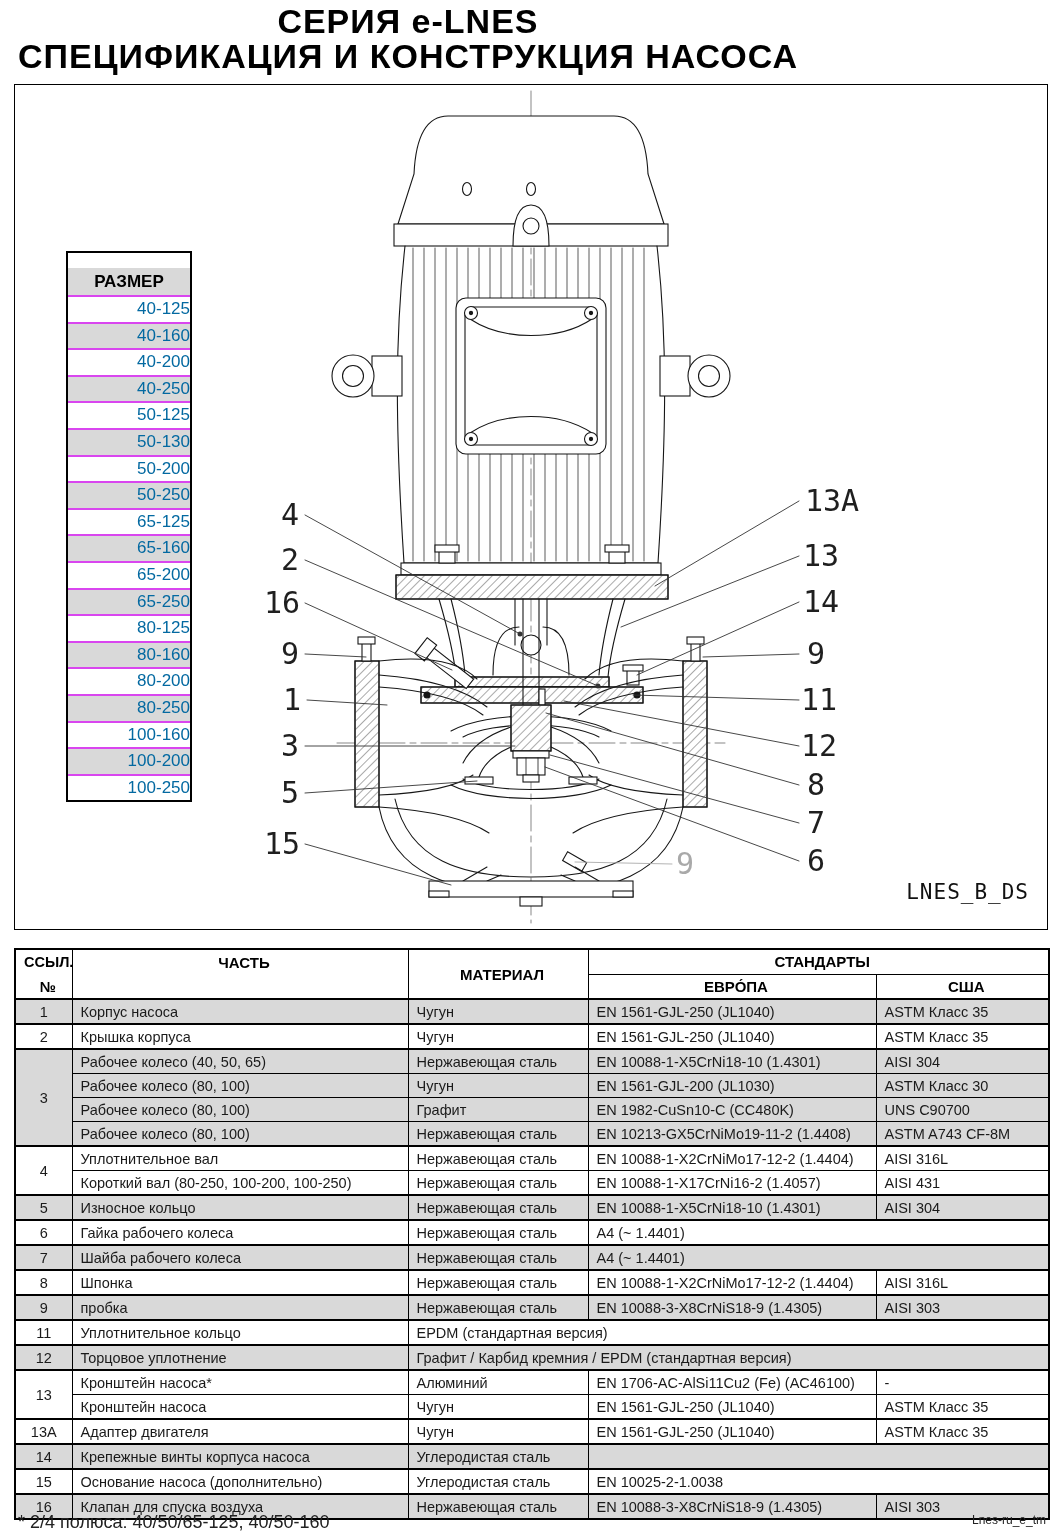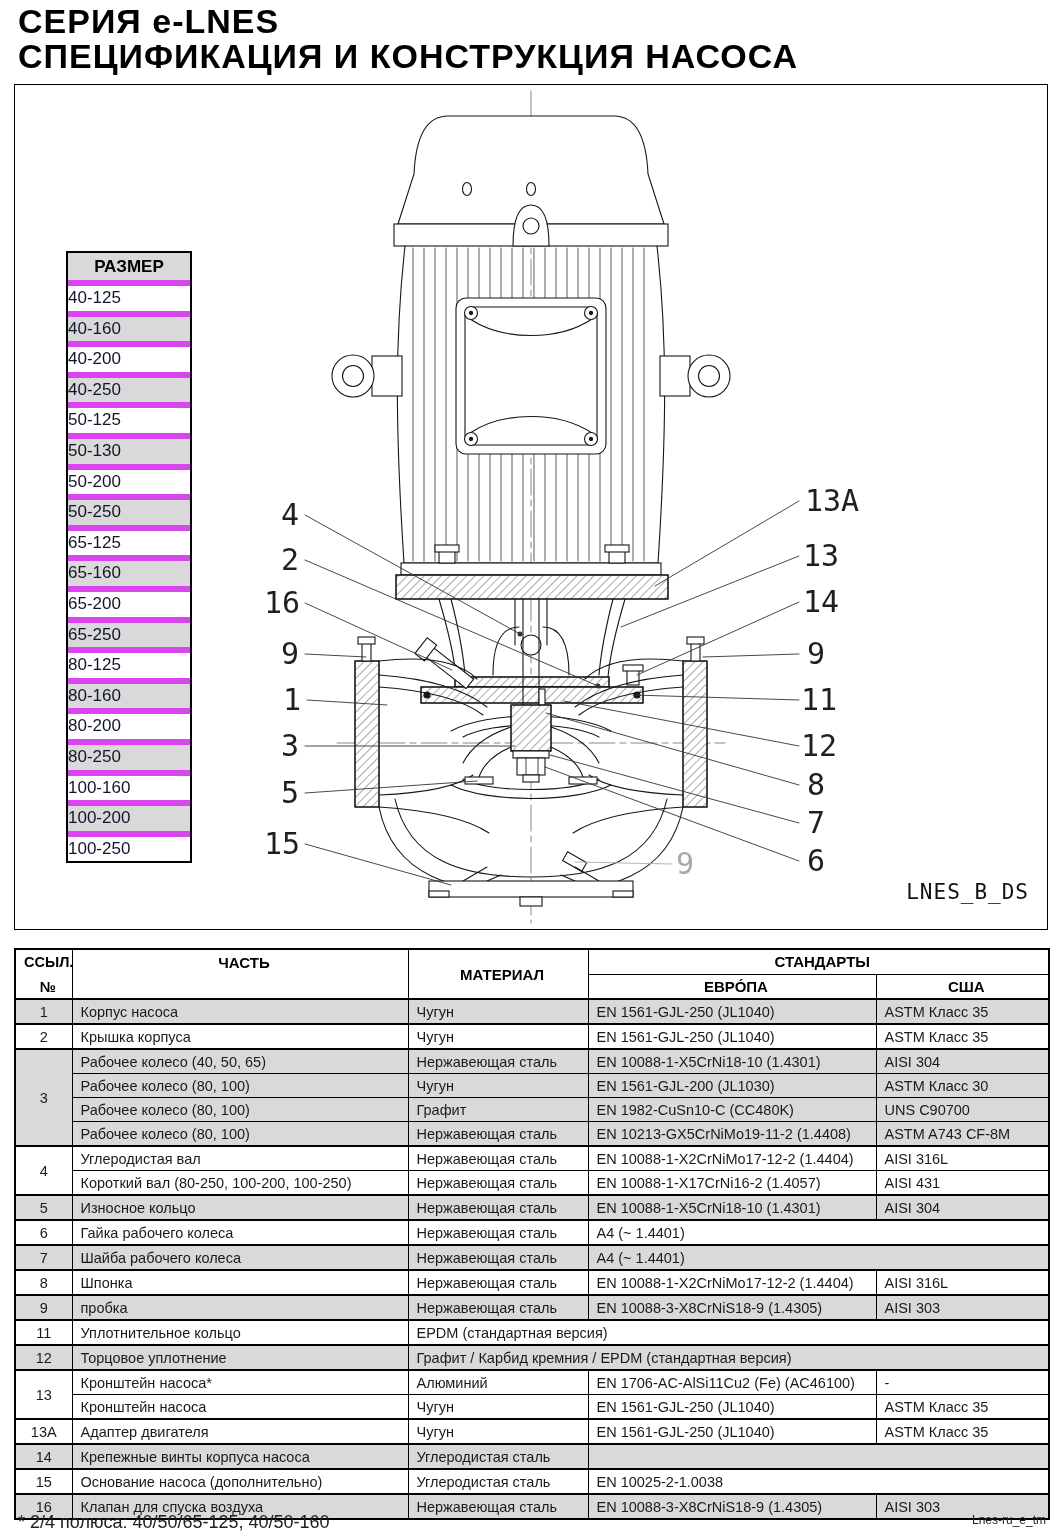--- a/index.html
+++ b/index.html
@@ -1,34 +1,34 @@
 <!DOCTYPE html>
 <html><head>
 <meta charset="utf-8">
 <style>
   html,body{margin:0;padding:0;background:#fff;}
   #page{position:relative;width:1062px;height:1536px;background:#fff;
         font-family:"Liberation Sans",sans-serif;color:#111;overflow:hidden;}
 
   
   #title{position:absolute;left:18px;top:4px;font-weight:bold;font-size:34px;
-         letter-spacing:1px;line-height:1.04;color:#000;}
+         letter-spacing:1px;line-height:1.04;color:#000;text-align:center;}
 
   
   #frame{position:absolute;left:14px;top:84px;width:1034px;height:846px;
          border:1.5px solid #000;box-sizing:border-box;background:#fff;}
   #pump-svg{position:absolute;left:0;top:0;}
 
   
   #size-table{position:absolute;left:51px;top:166px;width:122px;
               border:2px solid #000;background:#fff;}
-  .size-cell{height:24.6px;line-height:24.6px;text-align:left;font-size:17px;
-             border-top:6px solid #d946ef;color:#0f172a;}
+  .size-cell{height:24.6px;line-height:24.6px;text-align:right;font-size:17px;
+             border-top:2px solid #d946ef;color:#0369a1;}
   .size-head{height:27px;line-height:27px;text-align:center;font-weight:bold;
-             font-size:17px;background:#d9d9d9;border-top:none;color:#000;}
+             font-size:17px;background:#d9d9d9;border-top:none;color:#000;margin-top:15px;}
   .size-cell.g{background:#d9d9d9;}
 
   
   .co{position:absolute;transform:translate(-50%,-50%);
       font-family:"DejaVu Sans Mono",monospace;font-size:30px;color:#1f1f1f;
       white-space:nowrap;line-height:1;}
   .co.gray{color:#a9a9a9;}
   #drawing-code{position:absolute;left:864px;top:795px;width:150px;text-align:right;
       font-family:"DejaVu Sans Mono",monospace;font-size:21px;letter-spacing:1px;color:#111;}
 
@@ -351,21 +351,21 @@
         <td class="shade">UNS C90700</td>
       </tr>
       <tr class="sub">
         <td class="shade">Рабочее колесо (80, 100)</td>
         <td class="shade">Нержавеющая сталь</td>
         <td class="shade">EN 10213-GX5CrNiMo19-11-2 (1.4408)</td>
         <td class="shade">ASTM A743 CF-8M</td>
       </tr>
       <tr>
         <td class="ref" rowspan="2">4</td>
-        <td>Углеродистая вал</td>
+        <td>Уплотнительное вал</td>
         <td>Нержавеющая сталь</td>
         <td>EN 10088-1-X2CrNiMo17-12-2 (1.4404)</td>
         <td>AISI 316L</td>
       </tr>
       <tr class="sub">
         <td>Короткий вал (80-250, 100-200, 100-250)</td>
         <td>Нержавеющая сталь</td>
         <td>EN 10088-1-X17CrNi16-2 (1.4057)</td>
         <td>AISI 431</td>
       </tr>

